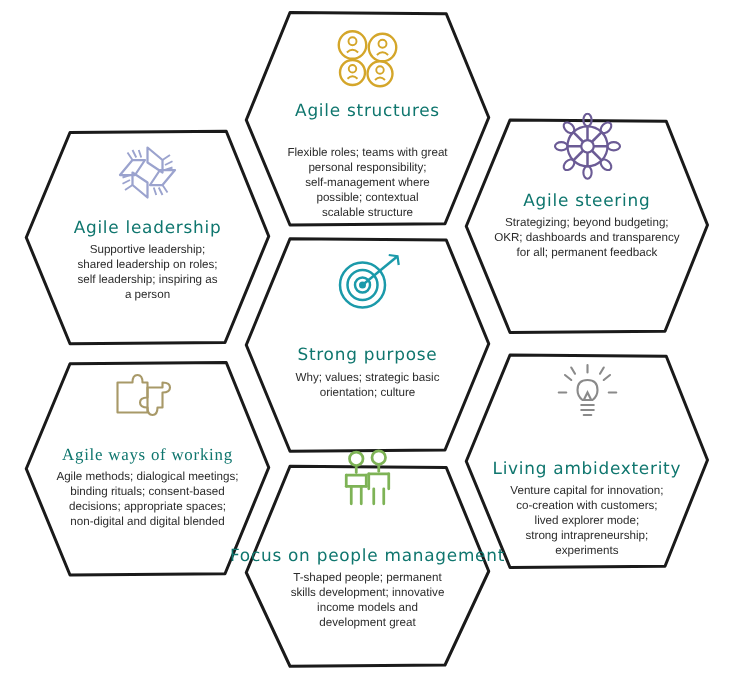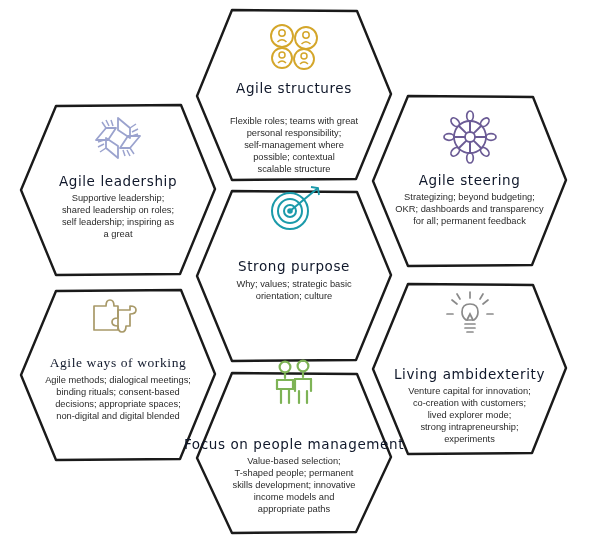--- a/index.html
+++ b/index.html
@@ -12,21 +12,21 @@
   }
   #stage{position:absolute;left:0;top:0;width:600px;height:543px;}
   .hexsvg{position:absolute;left:0;top:0;width:600px;height:543px;pointer-events:none;}
   .cell{position:absolute;box-sizing:border-box;text-align:center;}
   .cell-inner{position:absolute;left:0;top:0;width:100%;height:100%;
     display:flex;flex-direction:column;align-items:center;}
   .icon-wrap{display:block;}
   .title{
     font-family:"DejaVu Sans", sans-serif;
     font-size:13.5px;
-    color:#0f172a;
+    color:#0f766e;
     letter-spacing:0.6px;
     white-space:nowrap;
     font-weight:400;
   }
   .desc{
     font-size:9.3px;
     line-height:11.9px;
     color:#2b2b2b;
     font-family:"Liberation Sans", sans-serif;
   }
@@ -105,26 +105,26 @@
               <path d="M17,17 L13,11 M20,15 L17,9 M24,15 L22,9"></path>
             </g>
           </g>
         </svg>
       </span>
       <div class="title" style="margin-top:4px;">Agile leadership</div>
       <div class="desc" style="margin-top:4px;">
           <span>Supportive leadership;</span>
           <span>shared leadership on roles;</span>
           <span>self leadership; inspiring as</span>
-          <span>a great</span>
-        </div>
-    </div>
-  </div>
-
-  <div class="cell" style="left:373px;top:104px;width:193px;height:170px;">
+          <span>a person</span>
+        </div>
+    </div>
+  </div>
+
+  <div class="cell" style="left:373px;top:84px;width:193px;height:170px;">
     <div class="cell-inner" style="padding-top:6px;">
       <span class="icon-wrap">
         <svg width="54" height="54" viewBox="0 0 54 54">
           <g fill="none" stroke="#6B5B95" stroke-width="1.8">
             <circle cx="27" cy="27" r="16"></circle>
             <circle cx="27" cy="27" r="5"></circle>
             <g stroke-width="2">
               <path d="M27,11 L27,22"></path>
                 <path d="M27,32 L27,43"></path>
               <path d="M11,27 L22,27"></path>
@@ -149,21 +149,21 @@
       </span>
       <div class="title" style="margin-top:4px;">Agile steering</div>
       <div class="desc" style="margin-top:4px;">
           <span>Strategizing; beyond budgeting;</span>
           <span>OKR; dashboards and transparency</span>
           <span>for all; permanent feedback</span>
         </div>
     </div>
   </div>
 
-  <div class="cell" style="left:197px;top:176px;width:194px;height:170px;">
+  <div class="cell" style="left:197px;top:193px;width:194px;height:170px;">
     <div class="cell-inner" style="padding-top:8px;">
       <span class="icon-wrap">
         <svg width="60" height="52" viewBox="0 0 60 52">
           <g fill="none" stroke="#1B9AAA" stroke-width="2">
             <circle cx="26" cy="27" r="18"></circle>
             <circle cx="26" cy="27" r="12"></circle>
             <circle cx="26" cy="27" r="6"></circle>
             <circle cx="26" cy="27" r="1.8" fill="#1B9AAA"></circle>
             <path d="M26,27 L54,4" stroke-width="2"></path>
             <path d="M47,3 L54,4 L55,11" stroke-width="1.8"></path>
@@ -238,22 +238,21 @@
             <circle cx="35" cy="8" r="5.4"></circle>
             <path d="M35,15 L35,19"></path>
             <path d="M27,21 L43,21"></path>
             <path d="M27,21 L27,33 M43,21 L43,33"></path>
             <path d="M31,33 L31,45 M39,33 L39,45"></path>
           </g>
         </svg>
       </span>
       <div class="title" style="margin-top:22px;">Focus on people management</div>
       <div class="desc" style="margin-top:4px;">
-          <span>Value-based selection;</span>
           <span>T-shaped people; permanent</span>
           <span>skills development; innovative</span>
           <span>income models and</span>
-          <span>appropriate paths</span>
+          <span>development great</span>
         </div>
     </div>
   </div>
 
 </div>
 
 </body></html>

